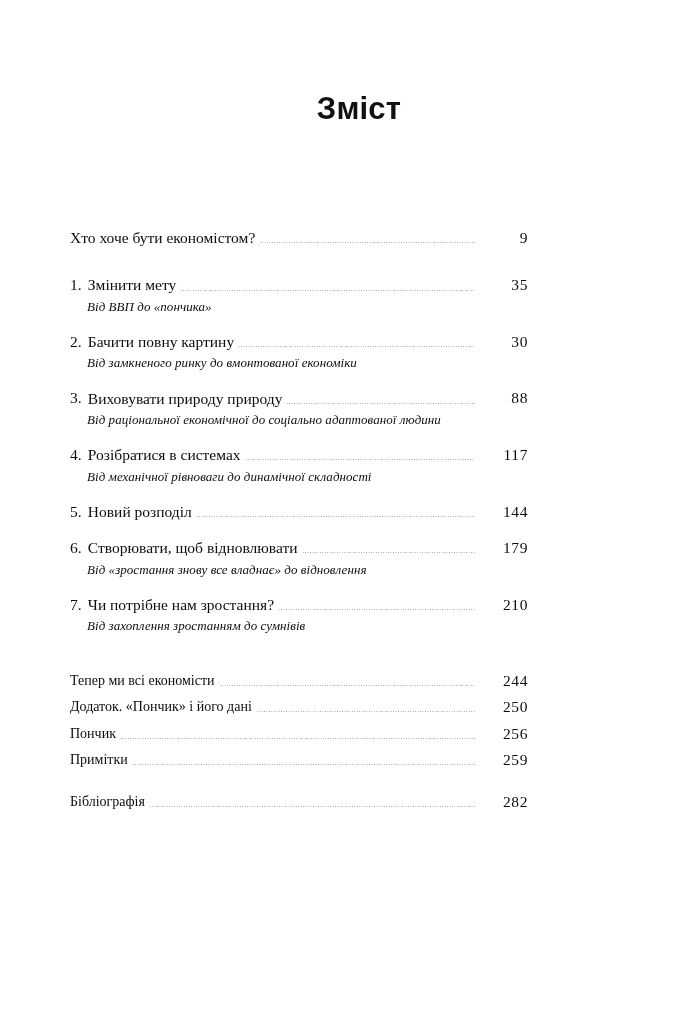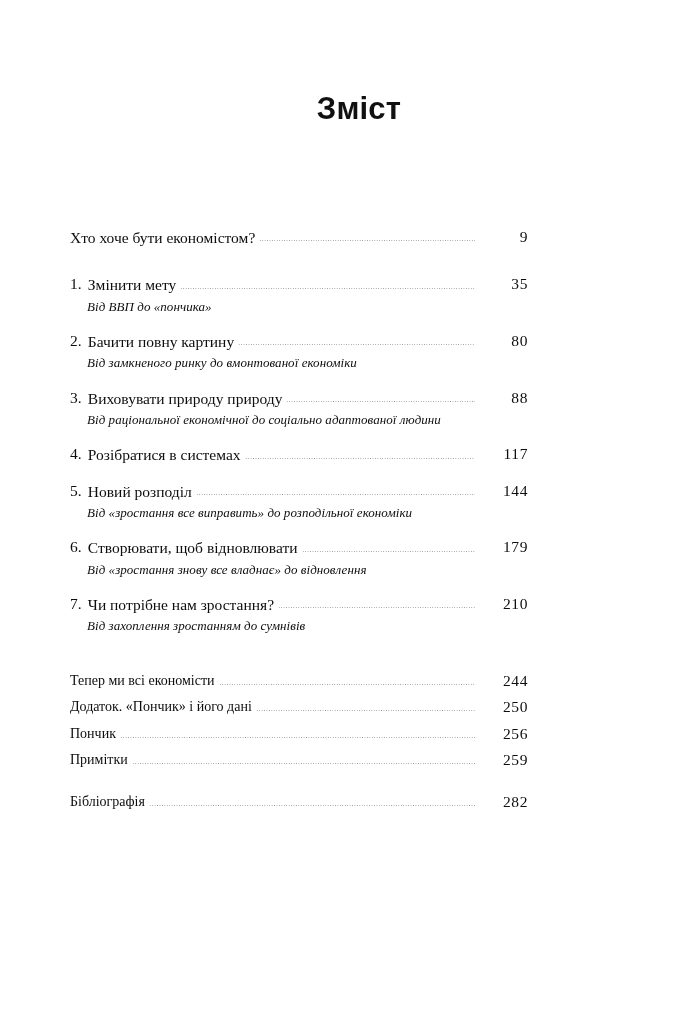--- a/index.html
+++ b/index.html
@@ -44,21 +44,21 @@
   .toc-body {
     position: absolute;
     top: 228px;
     left: 70px;
     width: 458px;
   }
 
   
   .entry-line {
     display: flex;
-    align-items: flex-start;
+    align-items: center;
     width: 100%;
   }
 
   .entry-num {
     flex: 0 0 auto;
     font-size: 15.5px;
     letter-spacing: 0.1px;
     padding-right: 6px;
     white-space: nowrap;
   }
@@ -156,21 +156,21 @@
           <span class="entry-page">35</span>
         </div>
         <div class="entry-sub">Від ВВП до «пончика»</div>
       </div>
 
       <div class="chapter">
         <div class="entry-line">
           <span class="entry-num">2.</span>
           <span class="entry-label">Бачити повну картину</span>
           <span class="leader"></span>
-          <span class="entry-page">80</span>
+          <span class="entry-page">30</span>
         </div>
         <div class="entry-sub">Від замкненого ринку до вмонтованої економіки</div>
       </div>
 
       <div class="chapter">
         <div class="entry-line">
           <span class="entry-num">3.</span>
           <span class="entry-label">Виховувати природу природу</span>
           <span class="leader"></span>
           <span class="entry-page">88</span>
@@ -178,30 +178,30 @@
         <div class="entry-sub">Від раціональної економічної до соціально адаптованої людини</div>
       </div>
 
       <div class="chapter">
         <div class="entry-line">
           <span class="entry-num">4.</span>
           <span class="entry-label">Розібратися в системах</span>
           <span class="leader"></span>
           <span class="entry-page">117</span>
         </div>
+        <div class="entry-sub">Від механічної рівноваги до динамічної складності</div>
       </div>
 
       <div class="chapter">
         <div class="entry-line">
           <span class="entry-num">5.</span>
           <span class="entry-label">Новий розподіл</span>
           <span class="leader"></span>
           <span class="entry-page">144</span>
         </div>
-        <div class="entry-sub">Від «зростання все виправить» до розподільної економіки</div>
       </div>
 
       <div class="chapter">
         <div class="entry-line">
           <span class="entry-num">6.</span>
           <span class="entry-label">Створювати, щоб відновлювати</span>
           <span class="leader"></span>
           <span class="entry-page">179</span>
         </div>
         <div class="entry-sub">Від «зростання знову все владнає» до відновлення</div>

